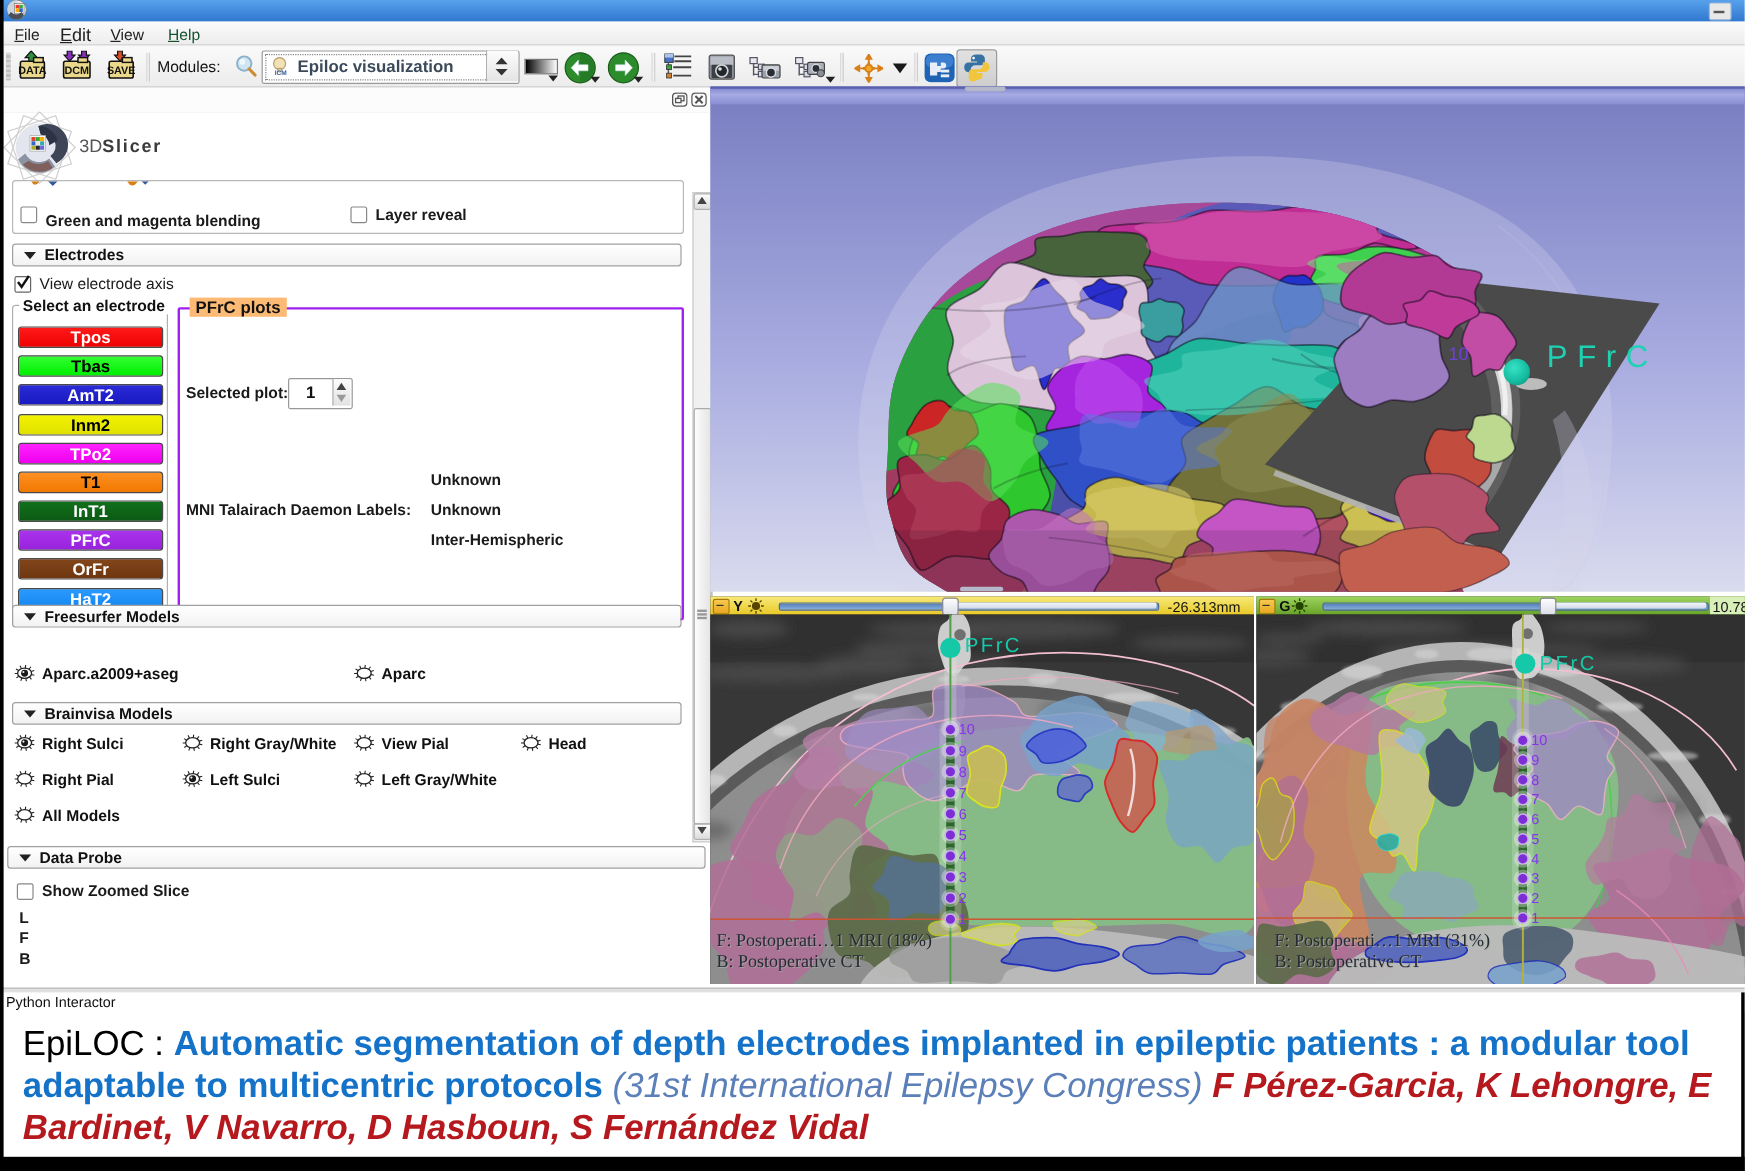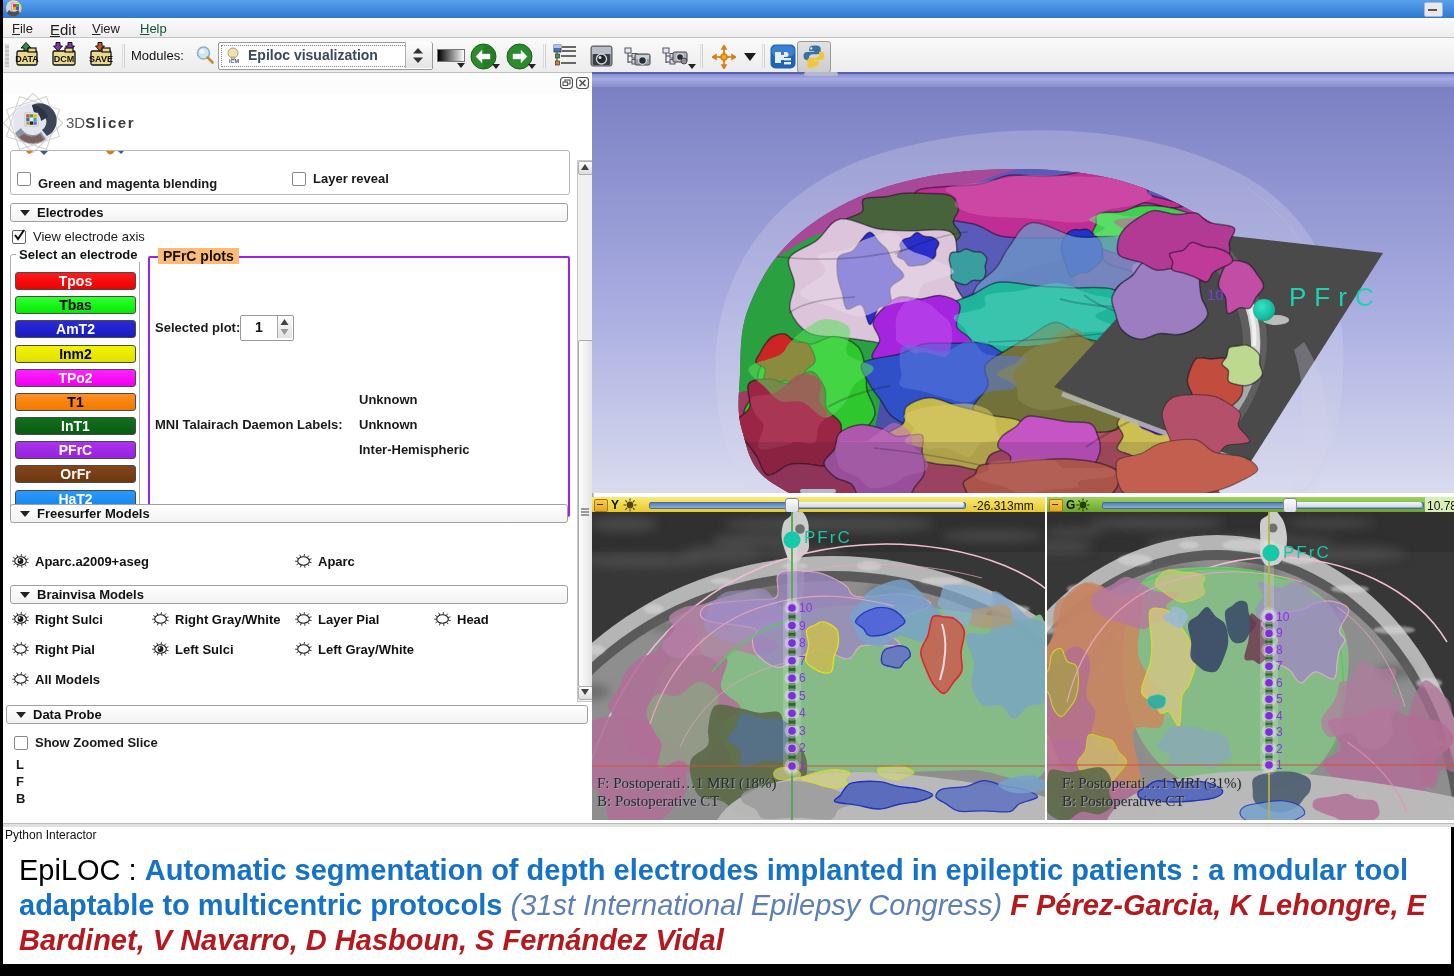--- a/index.html
+++ b/index.html
@@ -431,21 +431,21 @@
         <line x1="14.0" y1="5.6" x2="16.5" y2="4.8"></line>
       </g>
       <ellipse cx="8.5" cy="7.0" rx="5.8" ry="4.3" fill="#fff" stroke="#222" stroke-width="1.1"></ellipse>
     </svg>
   </div>
 <div class="blbl" style="left:35px;top:554px">Aparc.a2009+aseg</div>
 <div class="blbl" style="left:318px;top:554px">Aparc</div>
 <div class="sect" style="top:585px"><span class="tri"></span>Brainvisa Models</div>
 <div class="blbl" style="left:35px;top:612px">Right Sulci</div>
 <div class="blbl" style="left:175px;top:612px">Right Gray/White</div>
-<div class="blbl" style="left:318px;top:612px">Layer Pial</div>
+<div class="blbl" style="left:318px;top:612px">View Pial</div>
 <div class="blbl" style="left:457px;top:612px">Head</div>
 <div class="blbl" style="left:35px;top:642px">Right Pial</div>
 <div class="blbl" style="left:175px;top:642px">Left Sulci</div>
 <div class="blbl" style="left:318px;top:642px">Left Gray/White</div>
 <div class="blbl" style="left:35px;top:672px">All Models</div>
 <div class="sect" style="left:6px;top:705px;width:580px"><span class="tri"></span>Data Probe</div>
 
 <div class="cb" style="left:14px;top:736px"></div>
 <div class="lbl" style="left:35px;top:735px;font-weight:bold">Show Zoomed Slice</div>
 <div class="lbl" style="left:16px;top:757px;font-weight:bold">L</div>

